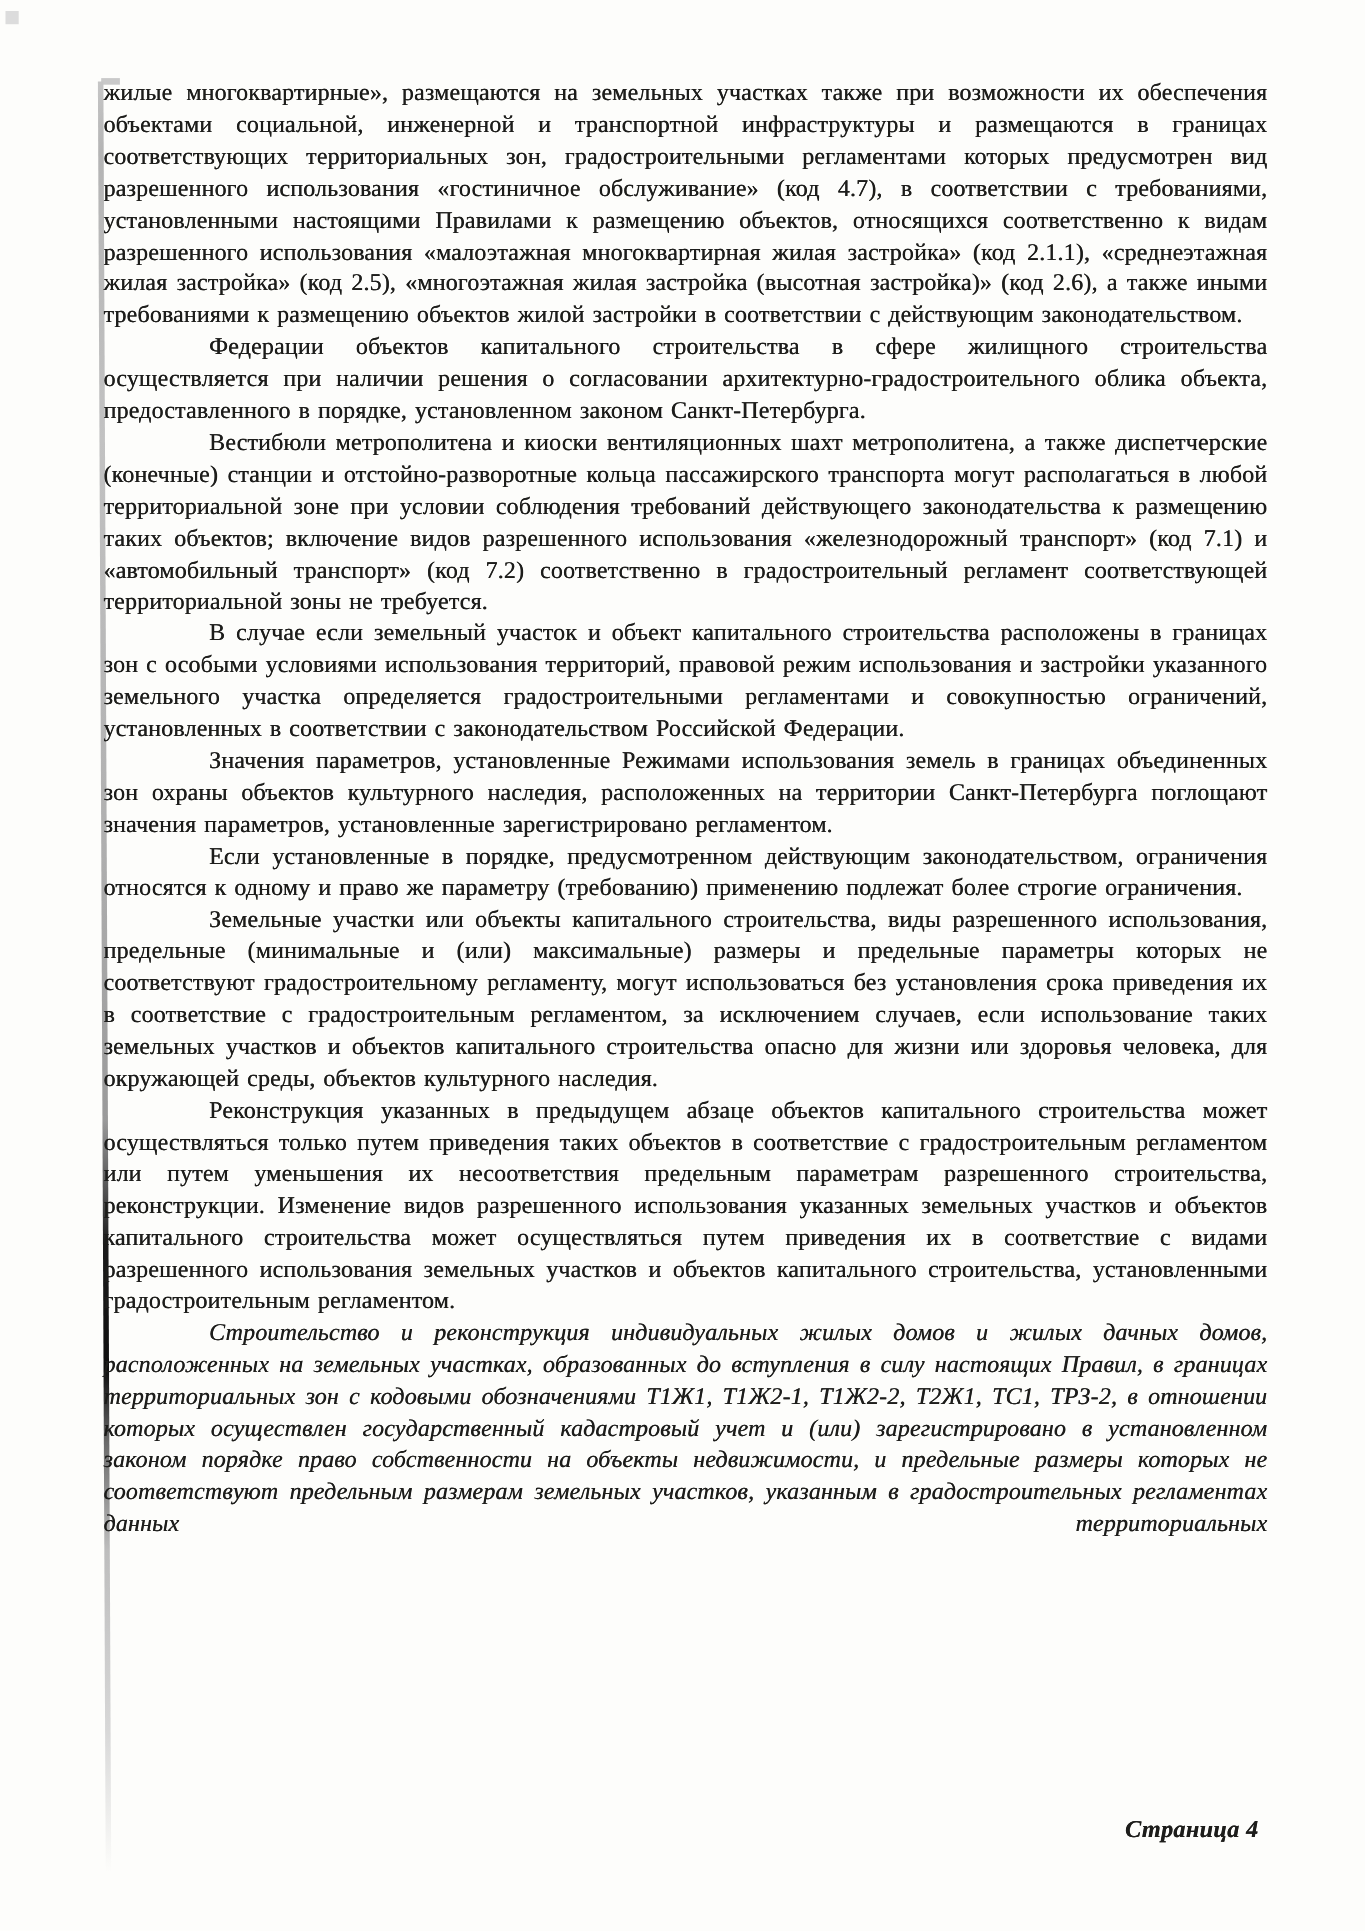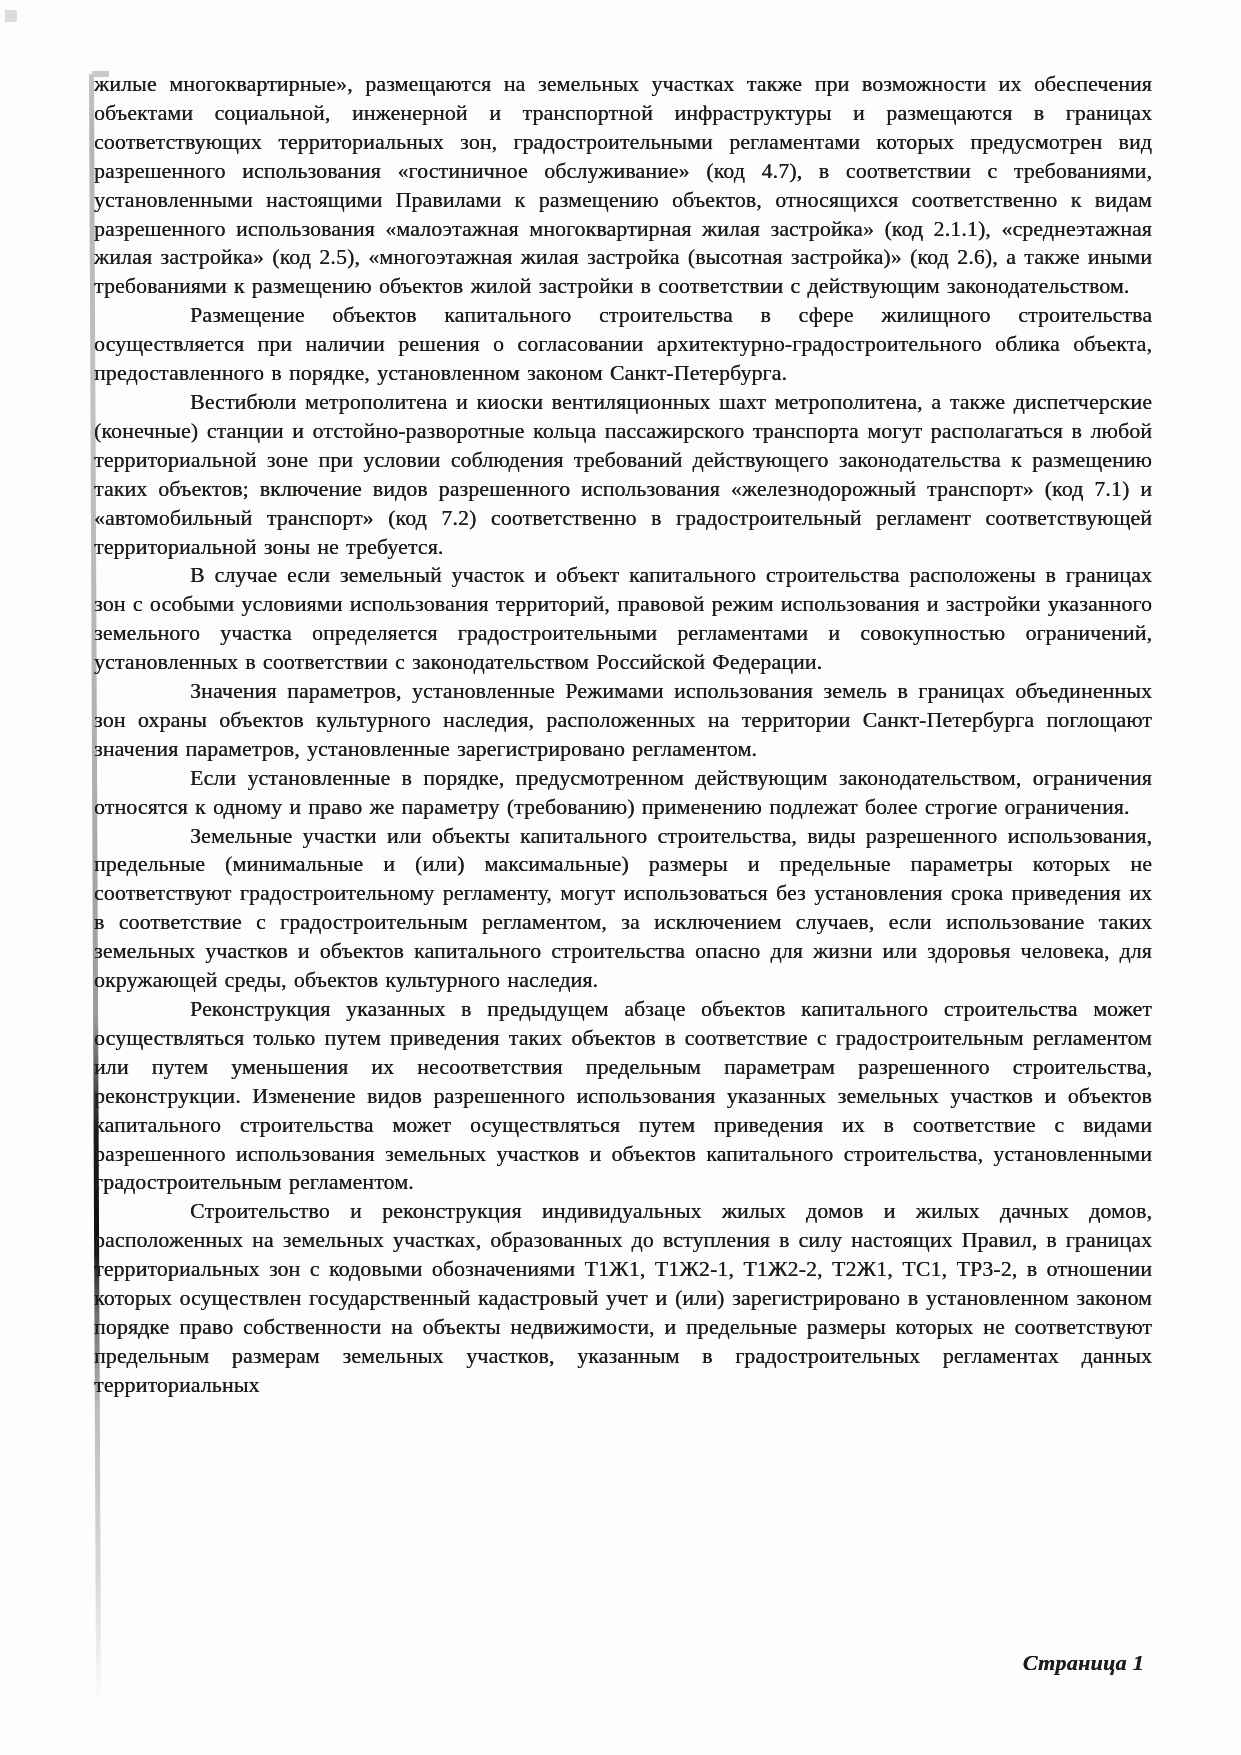--- a/index.html
+++ b/index.html
@@ -27,21 +27,21 @@
     text-align: justify;
     word-spacing: 1.6px;
     letter-spacing: 0.15px;
     text-shadow: 0.3px 0 0 currentColor;
   }
   .text-block p {
     margin: 0;
     text-indent: 96px;
   }
   .text-block p.first { text-indent: 0; }
-  .text-block p.last  { text-align-last: justify; }
+  .text-block p.last  { text-align-last: justify; font-style: italic; }
   .page-footer {
     position: absolute;
     top: 1650px;
     right: 97px;
     font-size: 22px;
     font-weight: bold;
     font-style: italic;
     letter-spacing: 0.3px;
     color: #1d1d1b;
     text-shadow: 0.2px 0 0 currentColor;
@@ -89,25 +89,25 @@
 <body>
 
 <div class="page">
 
   <div class="corner-smudge"></div>
   <div class="edge-cap"></div>
   <div class="edge-line"></div>
 
   <div class="text-block">
     <p class="first">жилые многоквартирные», размещаются на земельных участках также при возможности их обеспечения объектами социальной, инженерной и транспортной инфраструктуры и размещаются в границах соответствующих территориальных зон, градостроительными регламентами которых предусмотрен вид разрешенного использования «гостиничное обслуживание» (код 4.7), в соответствии с требованиями, установленными настоящими Правилами к размещению объектов, относящихся соответственно к видам разрешенного использования «малоэтажная многоквартирная жилая застройка» (код 2.1.1), «среднеэтажная жилая застройка» (код 2.5), «многоэтажная жилая застройка (высотная застройка)» (код 2.6), а также иными требованиями к размещению объектов жилой застройки в соответствии с действующим законодательством.</p>
-    <p>Размещение объектов капитального строительства в сфере жилищного строительства осуществляется при наличии решения о согласовании архитектурно-градостроительного облика объекта, предоставленного в порядке, установленном законом Санкт-Петербурга.</p>
+    <p>Федерации объектов капитального строительства в сфере жилищного строительства осуществляется при наличии решения о согласовании архитектурно-градостроительного облика объекта, предоставленного в порядке, установленном законом Санкт-Петербурга.</p>
     <p>Вестибюли метрополитена и киоски вентиляционных шахт метрополитена, а также диспетчерские (конечные) станции и отстойно-разворотные кольца пассажирского транспорта могут располагаться в любой территориальной зоне при условии соблюдения требований действующего законодательства к размещению таких объектов; включение видов разрешенного использования «железнодорожный транспорт» (код 7.1) и «автомобильный транспорт» (код 7.2) соответственно в градостроительный регламент соответствующей территориальной зоны не требуется.</p>
     <p>В случае если земельный участок и объект капитального строительства расположены в границах зон с особыми условиями использования территорий, правовой режим использования и застройки указанного земельного участка определяется градостроительными регламентами и совокупностью ограничений, установленных в соответствии с законодательством Российской Федерации.</p>
     <p>Значения параметров, установленные Режимами использования земель в границах объединенных зон охраны объектов культурного наследия, расположенных на территории Санкт-Петербурга поглощают значения параметров, установленные зарегистрировано регламентом.</p>
     <p>Если установленные в порядке, предусмотренном действующим законодательством, ограничения относятся к одному и право же параметру (требованию) применению подлежат более строгие ограничения.</p>
     <p>Земельные участки или объекты капитального строительства, виды разрешенного использования, предельные (минимальные и (или) максимальные) размеры и предельные параметры которых не соответствуют градостроительному регламенту, могут использоваться без установления срока приведения их в соответствие с градостроительным регламентом, за исключением случаев, если использование таких земельных участков и объектов капитального строительства опасно для жизни или здоровья человека, для окружающей среды, объектов культурного наследия.</p>
     <p>Реконструкция указанных в предыдущем абзаце объектов капитального строительства может осуществляться только путем приведения таких объектов в соответствие с градостроительным регламентом или путем уменьшения их несоответствия предельным параметрам разрешенного строительства, реконструкции. Изменение видов разрешенного использования указанных земельных участков и объектов капитального строительства может осуществляться путем приведения их в соответствие с видами разрешенного использования земельных участков и объектов капитального строительства, установленными градостроительным регламентом.</p>
     <p class="last">Строительство и реконструкция индивидуальных жилых домов и жилых дачных домов, расположенных на земельных участках, образованных до вступления в силу настоящих Правил, в границах территориальных зон с кодовыми обозначениями Т1Ж1, Т1Ж2-1, Т1Ж2-2, Т2Ж1, ТС1, ТР3-2, в отношении которых осуществлен государственный кадастровый учет и (или) зарегистрировано в установленном законом порядке право собственности на объекты недвижимости, и предельные размеры которых не соответствуют предельным размерам земельных участков, указанным в градостроительных регламентах данных территориальных</p>
   </div>
 
-  <div class="page-footer">Страница 1</div>
+  <div class="page-footer">Страница 4</div>
 
 </div>
 
 </body></html>

